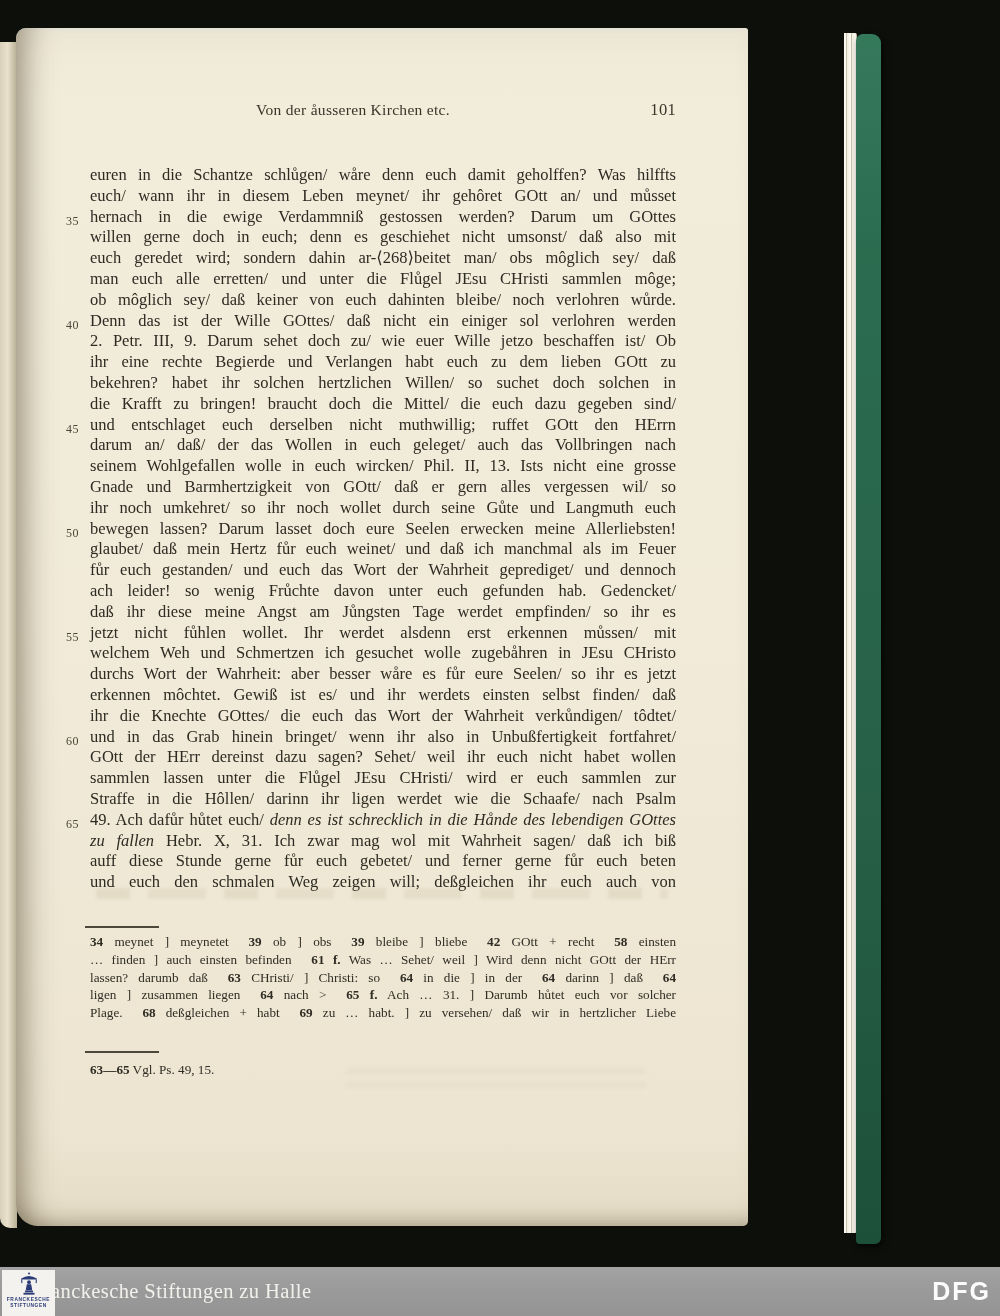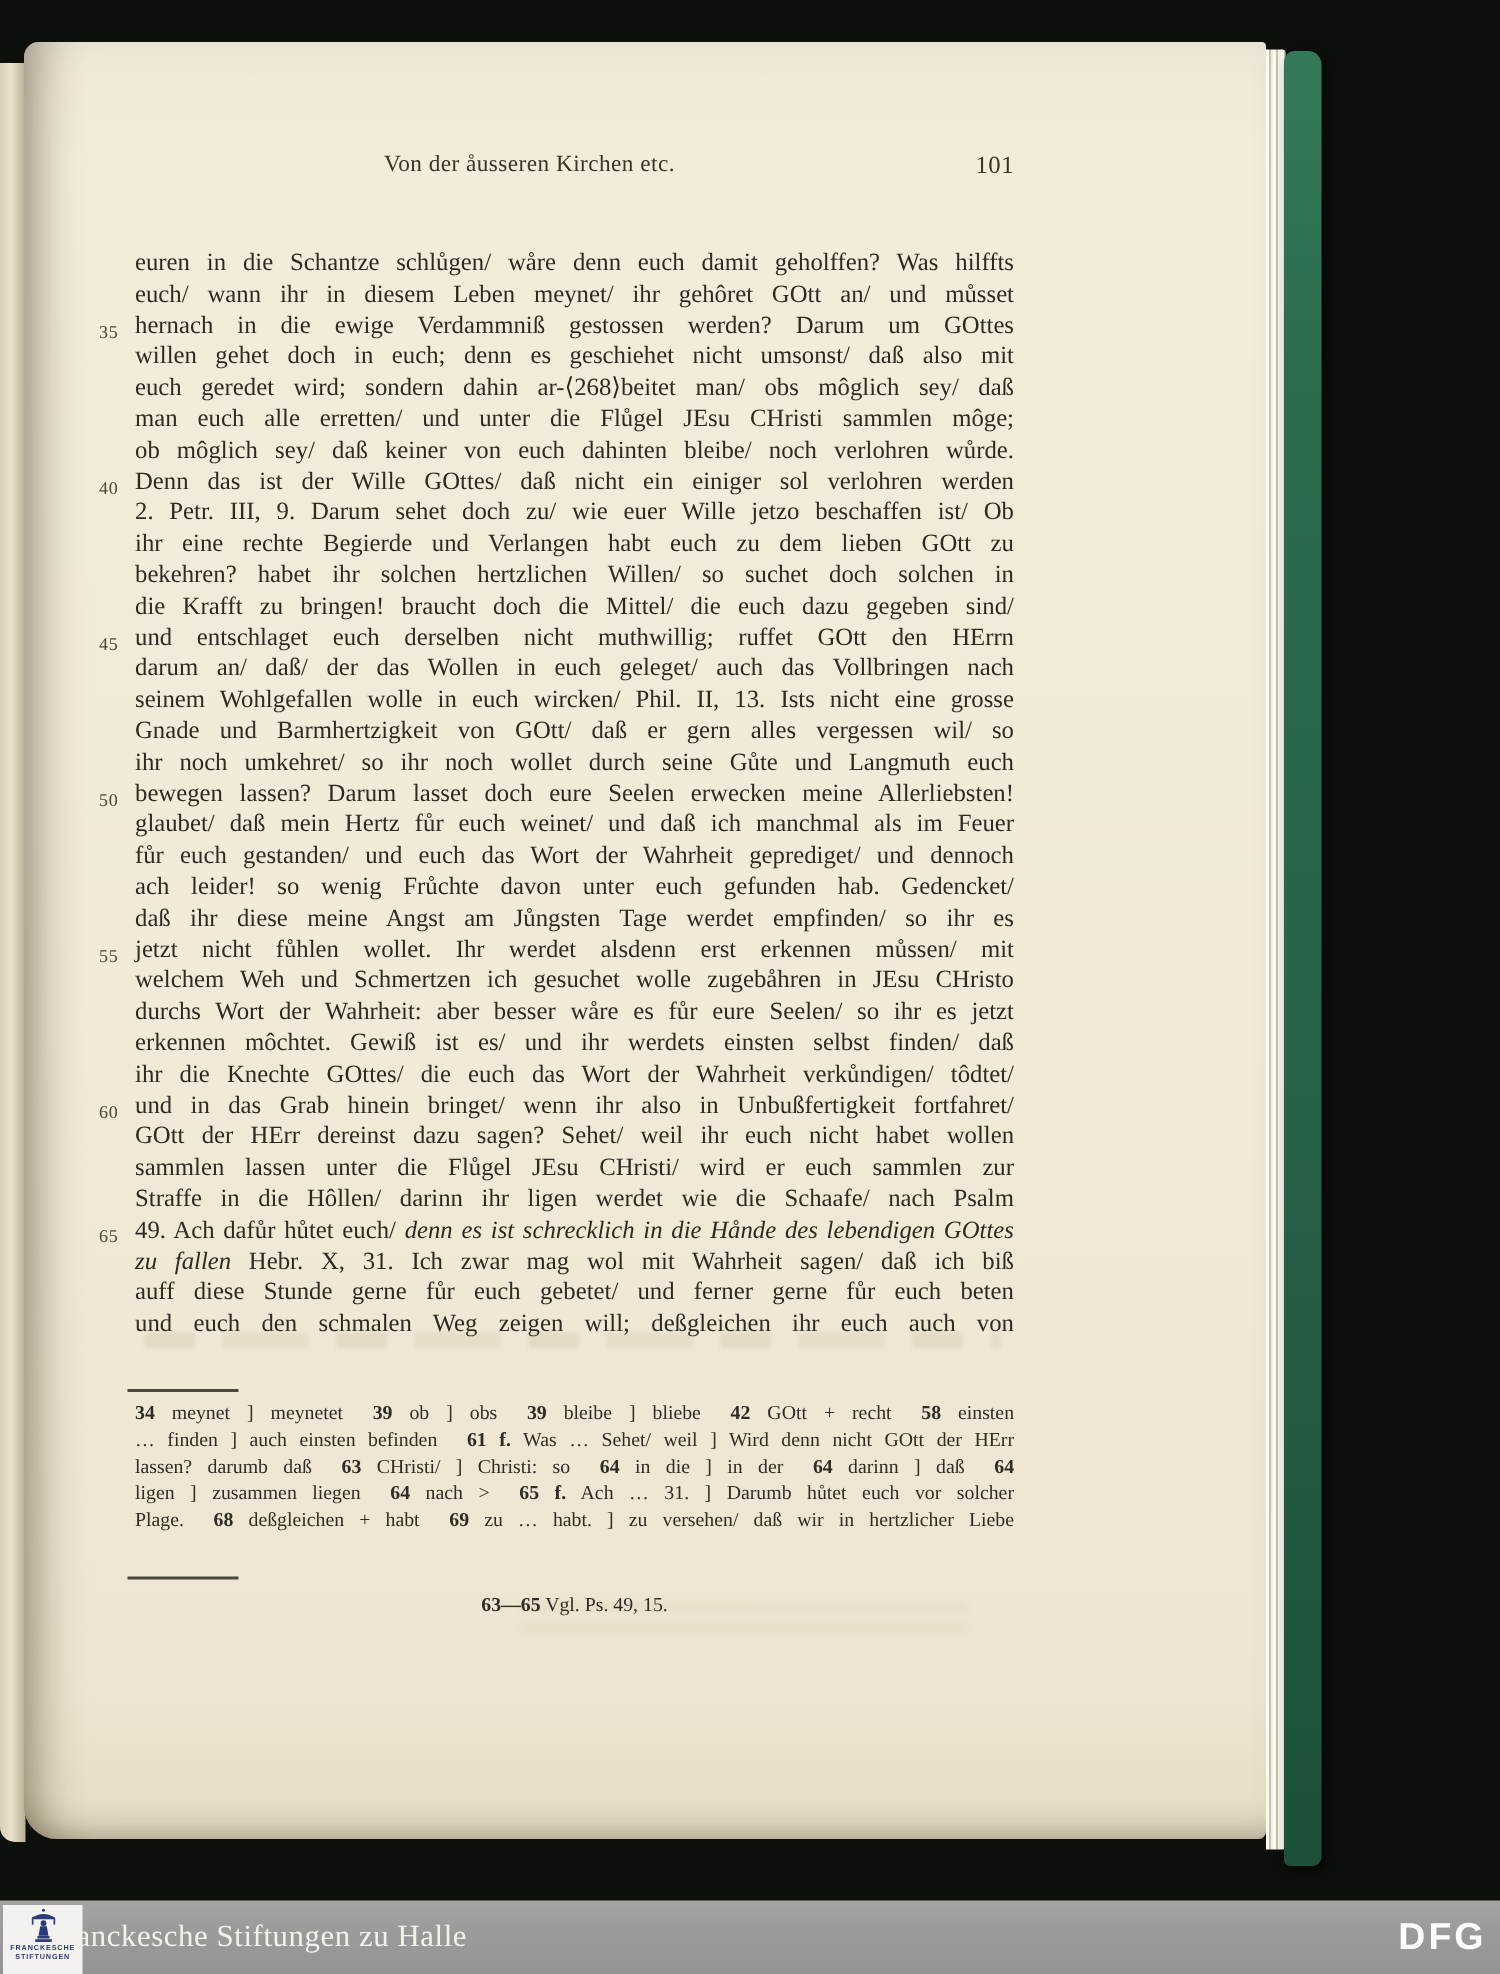--- a/index.html
+++ b/index.html
@@ -9,21 +9,21 @@
     background:#0d0f0b;
     font-family:"Liberation Serif", serif;
   }
   
   .page-edge-left {
     position:absolute; left:0; top:42px; width:17px; height:1186px;
     background:linear-gradient(90deg,#d9d0ba 0%, #e9e1cc 45%, #b7ad94 100%);
     border-radius:0 0 0 10px;
   }
   .book-page {
-    position:absolute; left:16px; top:28px; width:828px; height:1198px;
+    position:absolute; left:16px; top:28px; width:732px; height:1198px;
     background:linear-gradient(180deg,#efe8d6 0%, #f2ecdb 6%, #f1ead8 55%, #ede5d1 92%, #e5dcc6 100%);
     border-radius:10px 3px 5px 22px;
     box-shadow: inset 22px 0 30px -14px rgba(70,58,32,.5),
                 inset 0 14px 18px -12px rgba(255,253,244,.9),
                 inset 0 -16px 22px -14px rgba(90,78,50,.35);
     color:#2d2a22;
   }
   .page-stack {
     position:absolute; left:844px; top:33px; width:13px; height:1200px;
     background:repeating-linear-gradient(90deg,#fbf9f0 0 2px,#c6c0ae 2px 3px,#f3f0e4 3px 5px);
@@ -66,21 +66,21 @@
   .rule { position:absolute; left:69px; width:74px; height:2px; background:#4b473b; }
   .rule1 { top:898px; }
   .rule2 { top:1023px; }
   .apparatus {
     position:absolute; left:74px; top:905px; width:586px;
     font-size:13.2px; line-height:17.8px; color:#2f2c24;
   }
   .aline { text-align:justify; text-align-last:justify; height:17.8px; white-space:nowrap; }
   .reference {
     position:absolute; left:74px; top:1034px; width:586px;
-    font-size:13.2px; color:#2f2c24;text-align:center;
+    font-size:13.2px; color:#2f2c24;
   }
   
   .footer-bar {
     position:absolute; left:0; top:1267px; width:1000px; height:49px;
     background:linear-gradient(180deg,#a4a4a4 0%, #9b9b9b 40%, #949494 100%);
     display:flex; align-items:center;
   }
   .logo-box {
     position:absolute; left:2px; top:3px; width:53px; height:46px;
     background:#f3f2ee; display:flex; flex-direction:column; align-items:center;
@@ -111,21 +111,21 @@
   <div class="book-page">
     <div class="running-header">
       <span class="title">Von der åusseren Kirchen etc.</span>
       <span class="pnum">101</span>
     </div>
 
     <div class="body-text" id="body-lines">
         <div class="bline"><span>euren in die Schantze schlůgen/ wåre denn euch damit geholffen? Was hilffts</span></div>
         <div class="bline"><span>euch/ wann ihr in diesem Leben meynet/ ihr gehôret GOtt an/ und můsset</span></div>
         <div class="bline"><span class="lnum">35</span><span>hernach in die ewige Verdammniß gestossen werden? Darum um GOttes</span></div>
-        <div class="bline"><span>willen gehet doch in euch; denn es geschiehet nicht umsonst/ daß also mit</span></div>
+        <div class="bline"><span>willen gerne doch in euch; denn es geschiehet nicht umsonst/ daß also mit</span></div>
         <div class="bline"><span>euch geredet wird; sondern dahin ar-⟨268⟩beitet man/ obs môglich sey/ daß</span></div>
         <div class="bline"><span>man euch alle erretten/ und unter die Flůgel JEsu CHristi sammlen môge;</span></div>
         <div class="bline"><span>ob môglich sey/ daß keiner von euch dahinten bleibe/ noch verlohren wůrde.</span></div>
         <div class="bline"><span class="lnum">40</span><span>Denn das ist der Wille GOttes/ daß nicht ein einiger sol verlohren werden</span></div>
         <div class="bline"><span>2. Petr. III, 9. Darum sehet doch zu/ wie euer Wille jetzo beschaffen ist/ Ob</span></div>
         <div class="bline"><span>ihr eine rechte Begierde und Verlangen habt euch zu dem lieben GOtt zu</span></div>
         <div class="bline"><span>bekehren? habet ihr solchen hertzlichen Willen/ so suchet doch solchen in</span></div>
         <div class="bline"><span>die Krafft zu bringen! braucht doch die Mittel/ die euch dazu gegeben sind/</span></div>
         <div class="bline"><span class="lnum">45</span><span>und entschlaget euch derselben nicht muthwillig; ruffet GOtt den HErrn</span></div>
         <div class="bline"><span>darum an/ daß/ der das Wollen in euch geleget/ auch das Vollbringen nach</span></div>

